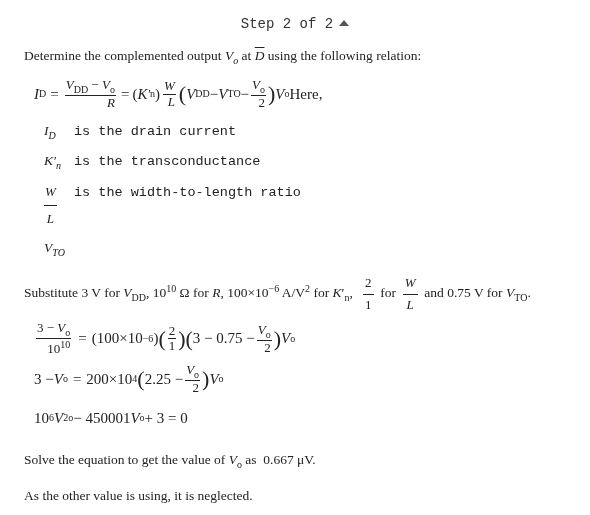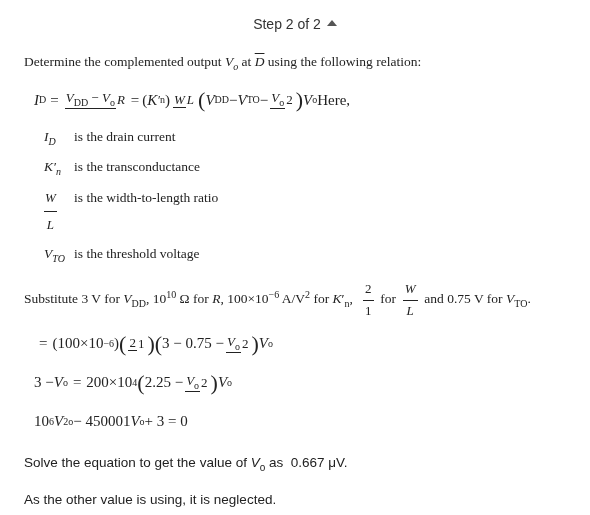--- a/index.html
+++ b/index.html
@@ -13,24 +13,24 @@
       min-height: 515px;
       background: #ffffff;
       font-family: Georgia, 'Times New Roman', serif;
       font-size: 14px;
       color: #222;
       padding: 16px 24px;
     }
 
     .step-header {
       text-align: left;
-      font-family: Liberation Sans, sans-serif;
+      font-family: Liberation Mono, monospace;
       font-size: 14px;
       color: #333;
-      margin-bottom: 20px;
+      margin-bottom: 14px;
       display: flex;
       align-items: center;
       justify-content: center;
       gap: 6px;
     }
 
     .chevron-up {
       display: inline-block;
       width: 0;
       height: 0;
@@ -62,33 +62,33 @@
       margin-bottom: 2px;
     }
 
     .def-symbol {
       font-family: 'Times New Roman', serif;
       font-style: italic;
       min-width: 30px;
     }
 
     .def-text {
-      font-family: Liberation Serif, serif;
+      font-family: Liberation Mono, monospace;
       font-size: 13.5px;
     }
 
     .substitute-text {
       font-family: Liberation Serif, serif;
       font-size: 13.5px;
       margin: 8px 0 6px 0;
       line-height: 1.6;
     }
 
     .solve-text {
-      font-family: Liberation Sans, sans-serif;
+      font-family: Liberation Serif, serif;
       font-size: 13.5px;
       margin: 15px 0 4px 0;
       line-height: 1.5;
     }
 
     .math-line {
       display: flex;
       align-items: center;
       flex-wrap: wrap;
       margin: 5px 0 5px 10px;
@@ -102,22 +102,22 @@
     sup { font-size: 10px; vertical-align: super; }
     sub { font-size: 10px; vertical-align: sub; }
 
     .overline {
       text-decoration: overline;
     }
     .bigparen { font-size: 22px; line-height: 1; vertical-align: middle; }
 
     .inline-frac {
       display: inline-flex;
-      flex-direction: row;
-      align-items: center;
+      flex-direction: column;
+      align-items: flex-end;
       vertical-align: middle;
       margin: 0 2px;
       line-height: 1.1;
     }
     .inline-frac .num {
       border-bottom: 1px solid #222;
       padding: 0 1px;
       font-size: 13px;
       text-align: center;
     }
@@ -177,39 +177,42 @@
     <span class="def-symbol">
       <span style="display:inline-flex;flex-direction:column;align-items:center;font-size:13px;">
         <span style="border-bottom:1px solid #222;padding:0 1px;font-style:italic">W</span>
         <span style="padding:0 1px;font-style:italic">L</span>
       </span>
     </span>
     <span class="def-text">is the width-to-length ratio</span>
   </div>
   <div class="definition-item">
     <span class="def-symbol"><span class="italic">V</span><sub>TO</sub></span>
-    <span class="def-text">is the threshold voltage</span>
   </div>
 </div>
 
 <div class="substitute-text">
   Substitute 3 V for <span class="italic">V</span><sub>DD</sub>, 10<sup>10</sup> Ω for <span class="italic">R</span>, 100×10<sup>−6</sup> A/V<sup>2</sup> for <span class="italic">K</span>′<sub>n</sub>, &nbsp;
   <span style="display:inline-flex;flex-direction:column;align-items:center;font-size:13px;vertical-align:middle;">
     <span style="border-bottom:1px solid #222;padding:0 2px;">2</span>
     <span style="padding:0 2px;">1</span>
   </span>
   &nbsp;for&nbsp;
   <span style="display:inline-flex;flex-direction:column;align-items:center;font-size:13px;vertical-align:middle;">
     <span style="border-bottom:1px solid #222;padding:0 2px;font-style:italic">W</span>
     <span style="padding:0 2px;font-style:italic">L</span>
   </span>
   &nbsp;and 0.75 V for <span class="italic">V</span><sub>TO</sub>.
 </div>
 
 <div class="math-line section-gap">
+  <span class="inline-frac">
+    <span class="num">3 − <span class="italic">V</span><sub>o</sub></span>
+    <span class="den">10<sup>10</sup></span>
+  </span>
   <span style="margin:0 5px">=</span>
   (100×10<sup>−6</sup>)
   <span class="bigparen">(</span>
   <span class="inline-frac">
     <span class="num">2</span>
     <span class="den">1</span>
   </span>
   <span class="bigparen">)</span>
   <span class="bigparen">(</span>
   3 − 0.75 −

